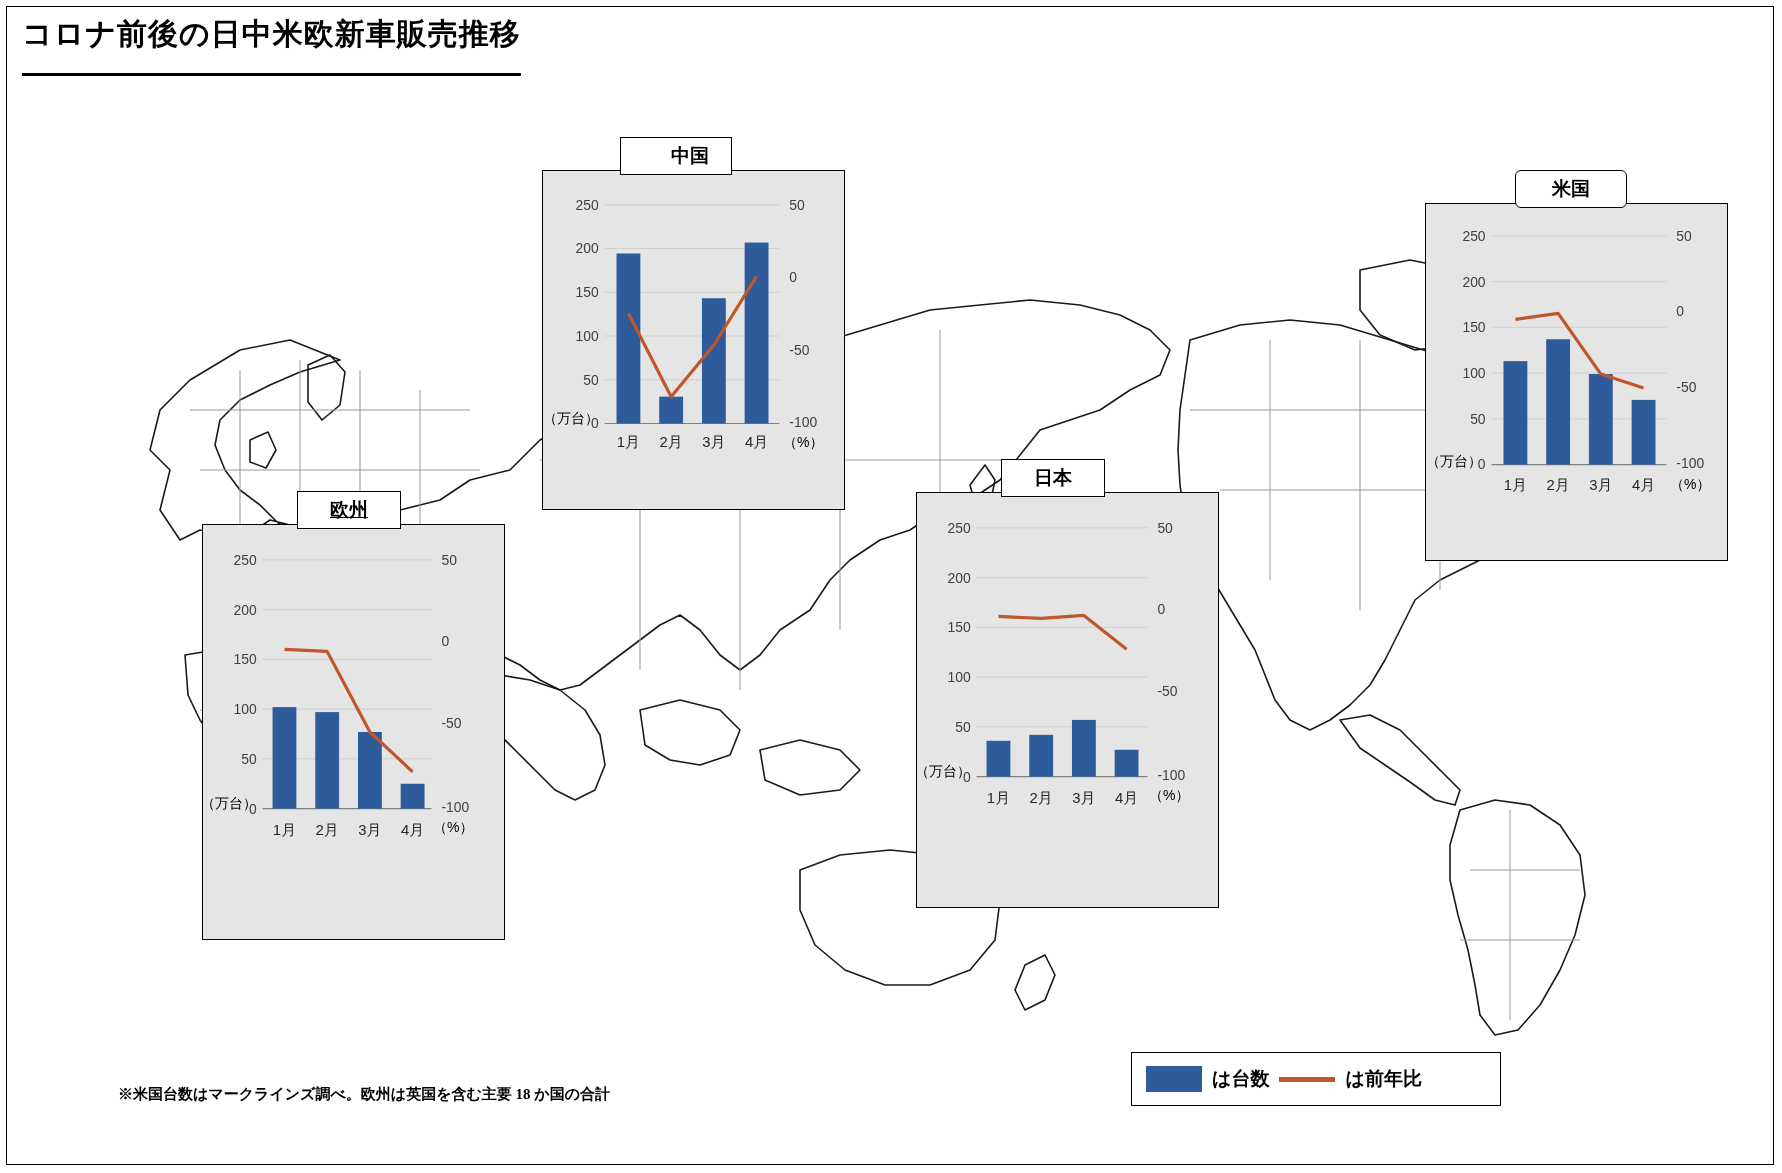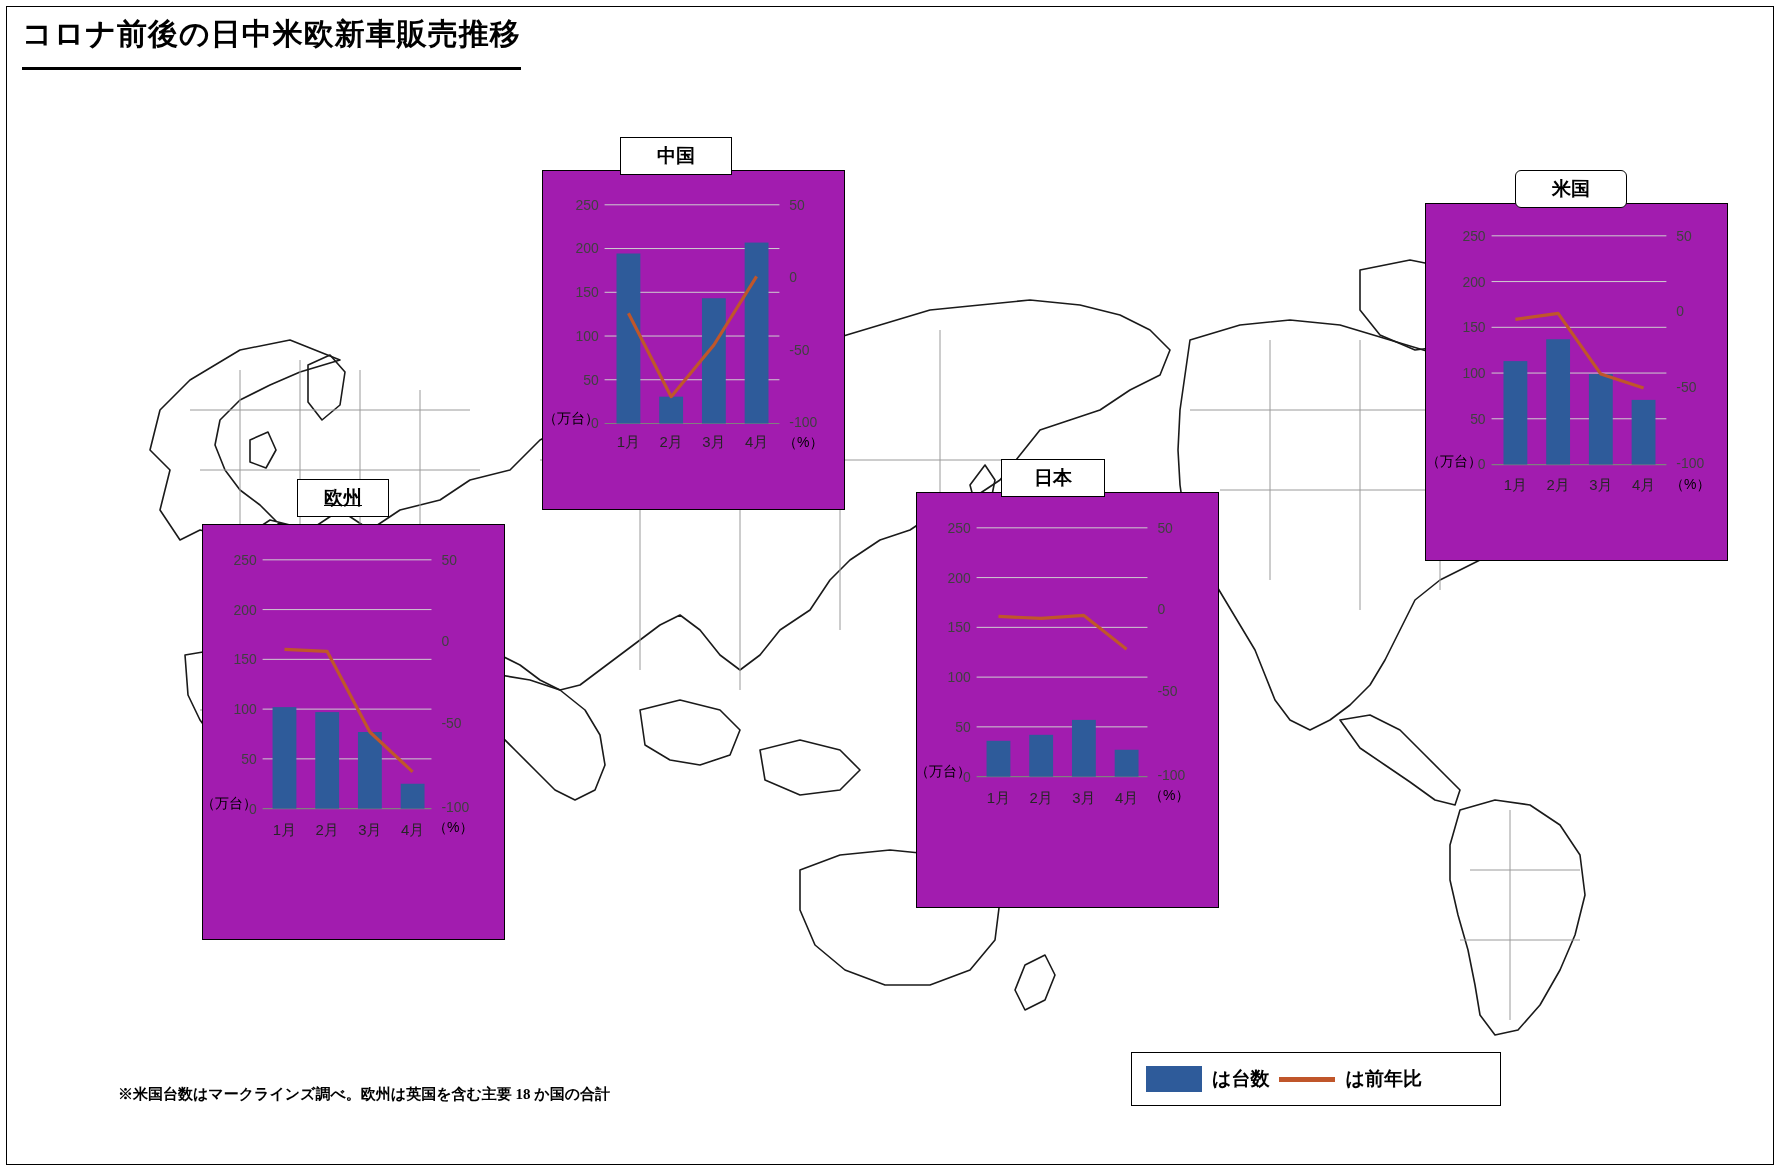--- a/index.html
+++ b/index.html
@@ -12,33 +12,33 @@
   }
   .frame {
     position:absolute; left:6px; top:6px; width:1768px; height:1159px;
     border:1px solid #000;
     box-sizing:border-box;
   }
   #page-title {
     position:absolute; left:22px; top:14px;
     font-size:30px; font-weight:bold; letter-spacing:1px;
     color:#000;
-    padding-bottom:12px;
+    padding-bottom:18px;
     border-bottom:3px solid #000;
     white-space:nowrap;
   }
   #world-map {
     position:absolute; left:40px; top:110px; width:1700px; height:930px;
   }
   #world-map svg { width:100%; height:100%; display:block; }
 
   
   .panel {
     position:absolute;
-    background:#a21caf;
+    background:#e5e5e5;
     border:1px solid #000;
     box-sizing:border-box;
   }
   .panel-title {
     position:absolute;
     background:#ffffff;
     border:1px solid #000;
     font-size:19px; font-weight:bold;
     color:#000;
     padding:5px 22px;
@@ -122,21 +122,21 @@
   <g fill="none" stroke="#9a9a9a" stroke-width="1">
     <path d="M1150 300 L1500 300 M1230 230 L1230 470 M1320 230 L1320 500 M1400 250 L1400 480 M1180 380 L1480 380"></path>
     <path d="M150 300 L430 300 M200 260 L200 430 M260 250 L260 440 M320 260 L320 450 M380 280 L380 470 M160 360 L440 360"></path>
     <path d="M160 600 L390 600 M220 560 L220 800 M290 555 L290 820 M350 560 L350 780 M170 680 L395 680 M180 745 L370 745"></path>
     <path d="M1430 760 L1540 760 M1470 700 L1470 910 M1420 830 L1540 830"></path>
     <path d="M500 350 L1000 350 M600 250 L600 560 M700 250 L700 580 M800 240 L800 520 M900 220 L900 430"></path>
   </g>
 </svg>
 </div>
 
-<div class="panel-title" style="left:620px; top:137px; width:112px;">中国</div>
+<div class="panel-title" style="left:620px; top:137px; width:112px;text-align:right;">中国</div>
 <div class="panel" style="left:542px; top:170px; width:303px; height:340px;">
   <div class="plot">
     <svg viewBox="0 0 303 340" preserveAspectRatio="none">
       <g stroke="#d0d0d0" stroke-width="1">
         <line x1="62" y1="34" x2="238" y2="34"></line>
         <line x1="62" y1="78" x2="238" y2="78"></line>
         <line x1="62" y1="122" x2="238" y2="122"></line>
         <line x1="62" y1="166" x2="238" y2="166"></line>
         <line x1="62" y1="210" x2="238" y2="210"></line>
       </g>
@@ -212,21 +212,21 @@
           <text x="133" y="288">2月</text>
         <text x="176" y="288">3月</text>
           <text x="219" y="288">4月</text>
       </g>
     </svg>
   </div>
   <div class="axis-label" style="left:0px; top:249px;">（万台）</div>
   <div class="axis-label" style="left:244px; top:272px;">（%）</div>
 </div>
 
-<div class="panel-title" style="left:297px; top:479px; width:92px;text-decoration:underline;">欧州</div>
+<div class="panel-title" style="left:297px; top:491px; width:104px;text-decoration:underline;">欧州</div>
 <div class="panel" style="left:202px; top:524px; width:303px; height:416px;">
   <div class="plot">
     <svg viewBox="0 0 303 416" preserveAspectRatio="none">
       <g stroke="#d0d0d0" stroke-width="1">
         <line x1="60" y1="35" x2="230" y2="35"></line>
         <line x1="60" y1="85" x2="230" y2="85"></line>
         <line x1="60" y1="135" x2="230" y2="135"></line>
         <line x1="60" y1="185" x2="230" y2="185"></line>
         <line x1="60" y1="235" x2="230" y2="235"></line>
       </g>

